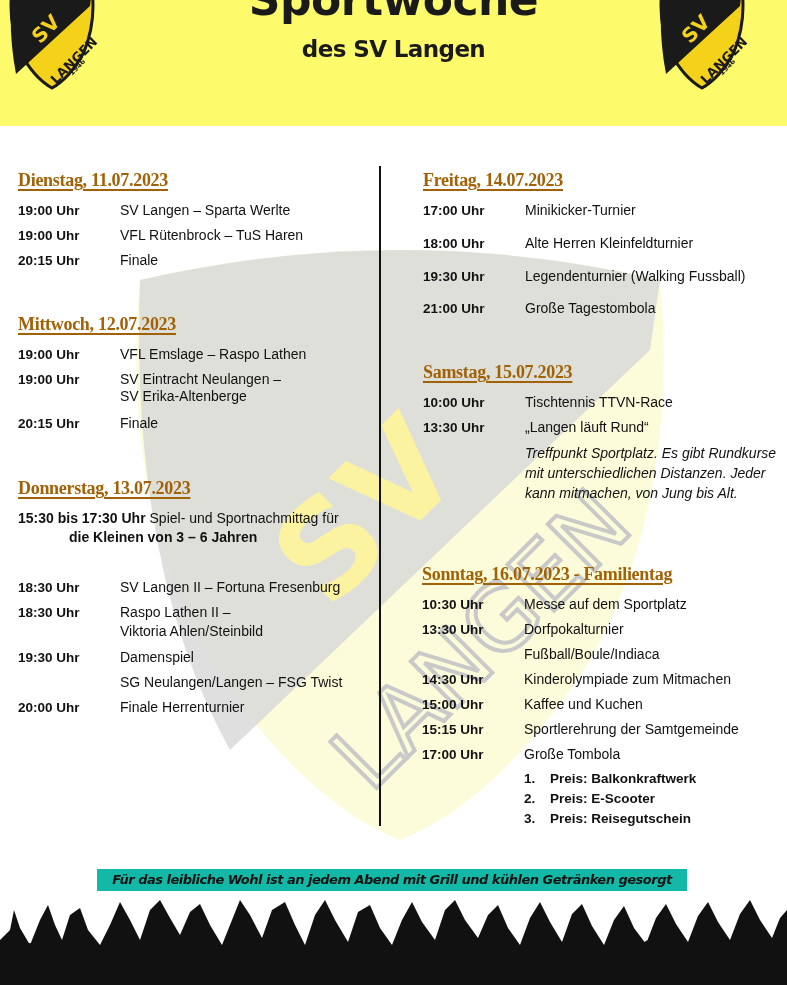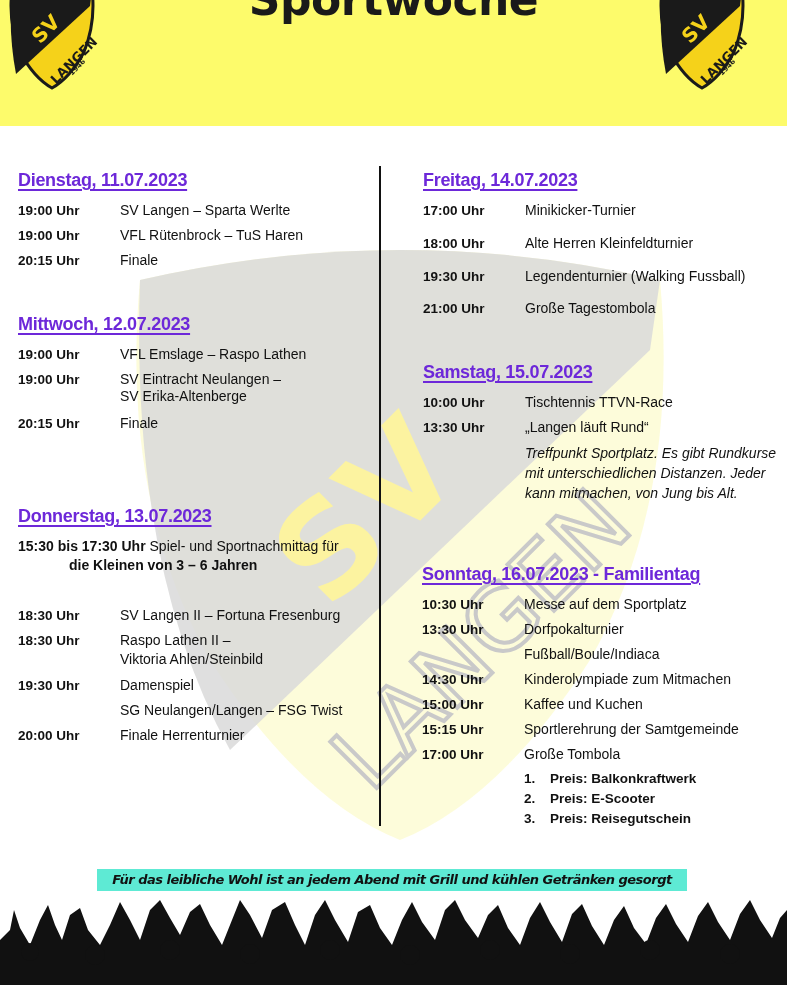--- a/index.html
+++ b/index.html
@@ -32,55 +32,56 @@
 
   
   .watermark { position: absolute; left: 120px; top: 240px; width: 560px; height: 610px; }
 
   
   .divider { position: absolute; left: 379px; top: 166px; width: 2px; height: 660px; background: #111; }
 
   
   .day { position: absolute; }
   .day-title {
-    font-family: Liberation Sans, sans-serif; font-weight: bold; font-size: 18px;
+    font-family: Liberation Serif, serif; font-weight: bold; font-size: 18px;
     text-decoration: underline; text-decoration-thickness: 2px; text-underline-offset: 3px;
-    color: #6d28d9; white-space: nowrap; letter-spacing: -0.3px;
+    color: #a16207; white-space: nowrap; letter-spacing: -0.3px;
   }
   .row { position: absolute; font-size: 14px; line-height: 19px; white-space: nowrap; }
   .time { position: absolute; left: 0; font-weight: bold; font-size: 13.5px; }
   .desc { position: absolute; left: 102px; font-size: 14px; }
   .desc.italic { font-style: italic; white-space: normal; width: 255px; line-height: 20px; }
   .prize { position: absolute; left: 102px; font-weight: bold; font-size: 13.5px; white-space: nowrap; }
   .prize .num { display: inline-block; width: 26px; }
 
   .note-wide { position: absolute; font-size: 14px; line-height: 19px; white-space: nowrap; }
   .note-wide b { font-weight: bold; }
 
   
   .footer-note {
     position: absolute; left: 97px; top: 869px; height: 22px; width: 590px;
-    background: #5eead4; text-align: center;
+    background: #14b8a6; text-align: center;
     font-family: "DejaVu Sans", sans-serif; font-style: italic; font-weight: bold; font-size: 13px;
     line-height: 22px; color: #111; letter-spacing: -0.5px;
   }
   .crowd { position: absolute; left: 0; top: 900px; width: 787px; height: 85px; }
 </style>
 </head>
 <body>
 
 <div class="header">
   <svg class="logo logo-left" viewBox="0 0 92 110">
     <path d="M6 8 Q46 -4 86 8 Q90 40 78 70 Q64 96 46 106 Q28 96 14 70 Q2 40 6 8 Z" fill="#f5d21a" stroke="#1a1a1a" stroke-width="3"></path>
     <path d="M6 8 Q46 -4 86 8 L84 24 L10 92 Q2 50 6 8 Z" fill="#1a1a1a"></path>
     <text x="28" y="60" font-family="DejaVu Sans, sans-serif" font-weight="bold" font-size="20" fill="#f5d21a" transform="rotate(-45 34 54)">SV</text>
     <text x="34" y="96" font-family="DejaVu Sans, sans-serif" font-weight="bold" font-size="13" fill="#1a1a1a" transform="rotate(-45 50 80)">LANGEN</text>
     <text x="62" y="92" font-family="DejaVu Sans, sans-serif" font-weight="bold" font-size="7" fill="#1a1a1a" transform="rotate(-45 66 88)">1946</text>
   </svg>
   <div class="title">Sportwoche</div>
+  <div class="subtitle">des SV Langen</div>
   <svg class="logo logo-right" viewBox="0 0 92 110">
     <path d="M6 8 Q46 -4 86 8 Q90 40 78 70 Q64 96 46 106 Q28 96 14 70 Q2 40 6 8 Z" fill="#f5d21a" stroke="#1a1a1a" stroke-width="3"></path>
     <path d="M6 8 Q46 -4 86 8 L84 24 L10 92 Q2 50 6 8 Z" fill="#1a1a1a"></path>
     <text x="28" y="60" font-family="DejaVu Sans, sans-serif" font-weight="bold" font-size="20" fill="#f5d21a" transform="rotate(-45 34 54)">SV</text>
     <text x="34" y="96" font-family="DejaVu Sans, sans-serif" font-weight="bold" font-size="13" fill="#1a1a1a" transform="rotate(-45 50 80)">LANGEN</text>
     <text x="62" y="92" font-family="DejaVu Sans, sans-serif" font-weight="bold" font-size="7" fill="#1a1a1a" transform="rotate(-45 66 88)">1946</text>
   </svg>
 </div>
 
 <svg class="watermark" viewBox="0 0 560 610">
@@ -118,21 +119,21 @@
     <span class="time">19:00 Uhr</span>
     <span class="desc">SV Eintracht Neulangen –</span>
     <span class="desc" style="top:17px;text-align:center;">SV Erika-Altenberge</span>
   </div>
   <div class="row" style="top:100px;">
     <span class="time">20:15 Uhr</span>
     <span class="desc">Finale</span>
   </div>
 </div>
 
-<div class="day" style="left:18px; top:478px;margin-top:28px;">
+<div class="day" style="left:18px; top:478px;">
   <div class="day-title">Donnerstag, 13.07.2023</div>
   <div class="note-wide" style="top:31px; left:0;">
     <b>15:30 bis 17:30 Uhr</b><span> Spiel- und Sportnachmittag für</span>
   </div>
   <div class="note-wide" style="top:50px; left:51px;font-weight:bold;">die Kleinen von 3 – 6 Jahren</div>
   <div class="row" style="top:100px;">
     <span class="time">18:30 Uhr</span>
     <span class="desc">SV Langen II – Fortuna Fresenburg</span>
   </div>
   <div class="row" style="top:125px;">

